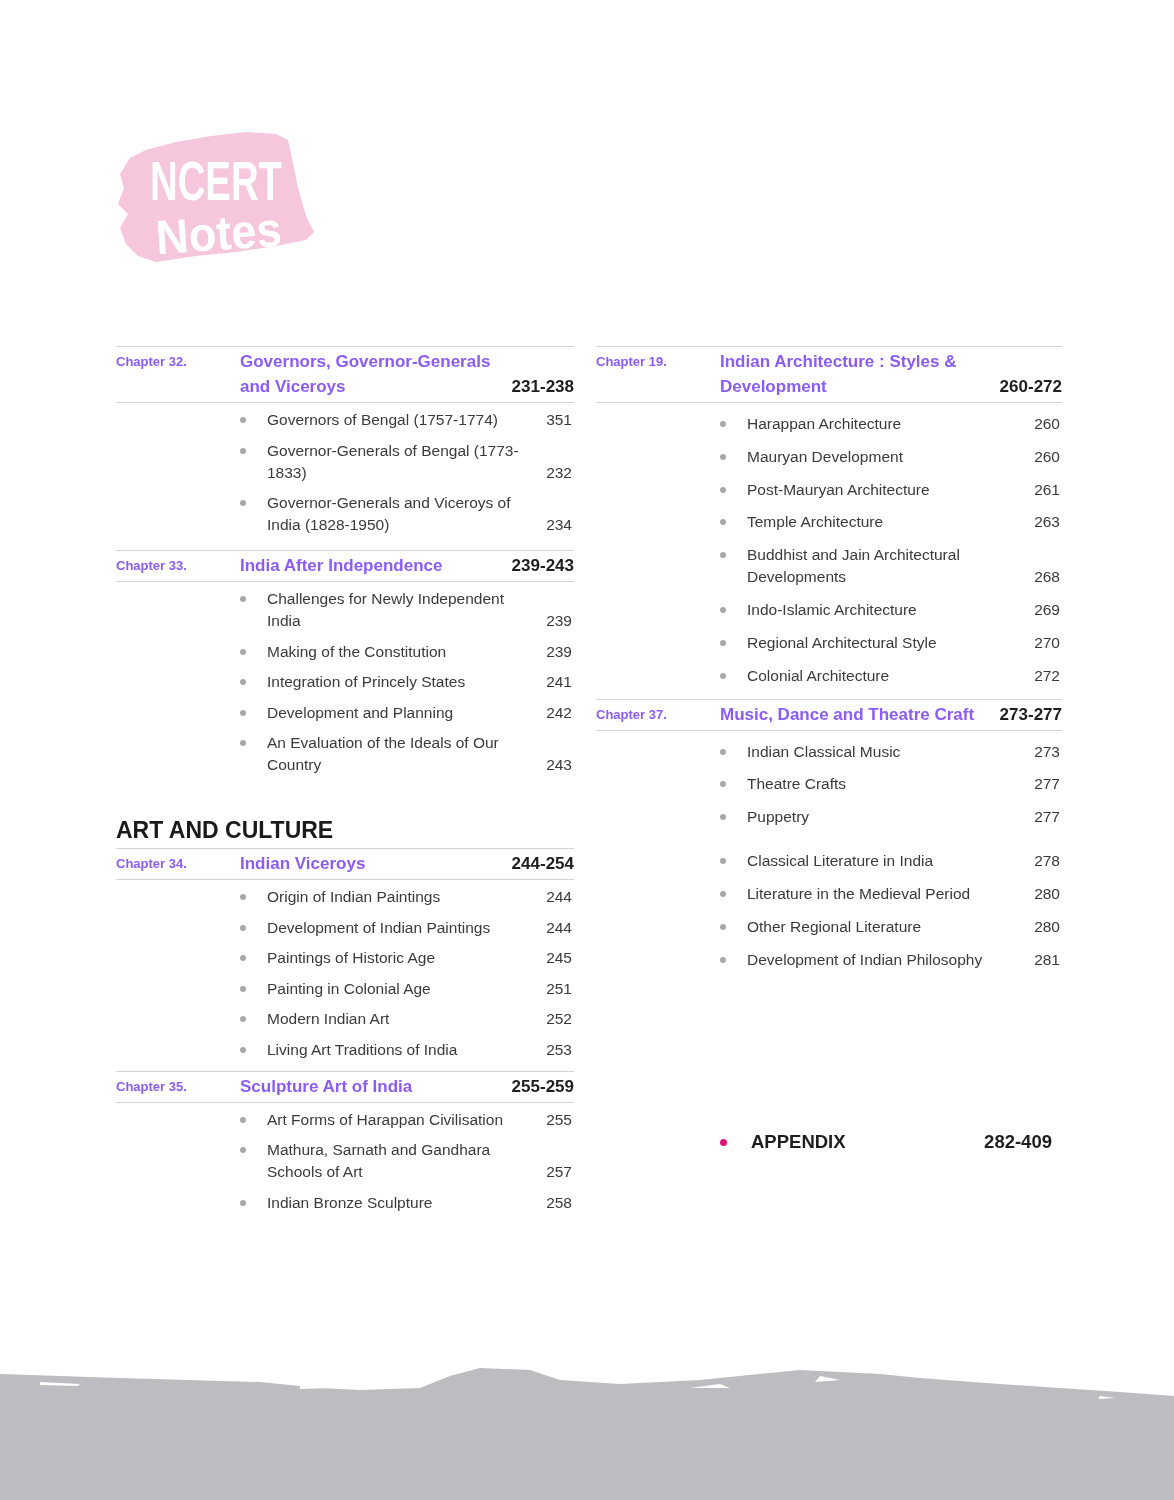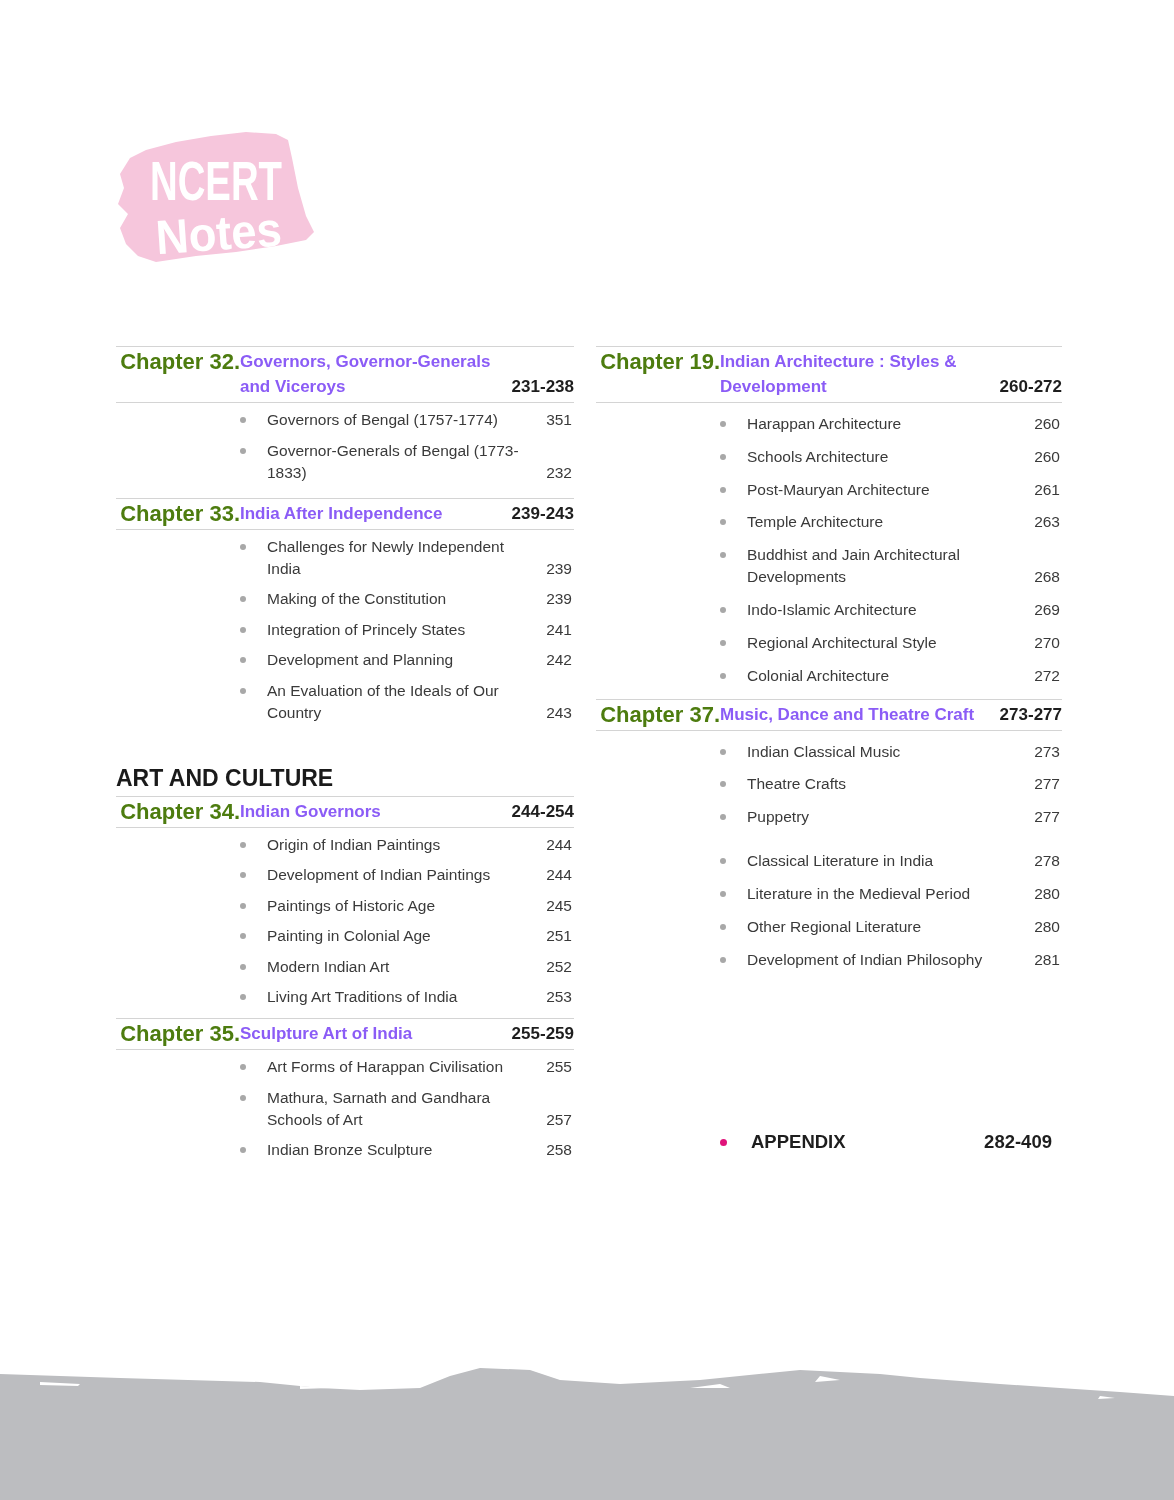--- a/index.html
+++ b/index.html
@@ -15,23 +15,22 @@
 
   .chapter { margin-bottom: 0; }
   .ch-head {
     display: flex; align-items: flex-start;
     border-top: 1.5px solid #d4d4d4;
     border-bottom: 1.5px solid #d4d4d4;
     padding: 2px 0 3px 0;
   }
   .ch-num {
     width: 124px; flex: 0 0 124px;
-    color: #4d7c0f; font-weight: bold; font-size: 22px; line-height: 25px;
-    font-family: "Liberation Sans", sans-serif;
-    text-align: right;
+    color: #8b5cf6; font-weight: bold; font-size: 13px; line-height: 25px;
+    font-family: "Liberation Sans", sans-serif;
   }
   .ch-title-wrap { flex: 1; position: relative; }
   .ch-title {
     color: #8b5cf6; font-weight: bold; font-size: 17px; line-height: 25px;
     font-family: "Liberation Sans", sans-serif;
     padding-right: 80px;
   }
   .ch-pages {
     position: absolute; right: 0; bottom: 0;
     color: #1e1e1e; font-weight: bold; font-size: 17px; line-height: 25px;
@@ -98,20 +97,25 @@
           <div class="item">
             <span class="bullet"></span>
             <span class="item-title">Governors of Bengal (1757-1774)</span>
             <span class="item-page">351</span>
           </div>
           <div class="item">
             <span class="bullet"></span>
             <span class="item-title">Governor-Generals of Bengal (1773-1833)</span>
             <span class="item-page">232</span>
           </div>
+          <div class="item">
+            <span class="bullet"></span>
+            <span class="item-title">Governor-Generals and Viceroys of India (1828-1950)</span>
+            <span class="item-page">234</span>
+          </div>
         </div>
       </div>
       <div class="chapter" style="margin-top: 14px;">
         <div class="ch-head">
           <div class="ch-num">Chapter 33.</div>
           <div class="ch-title-wrap">
             <div class="ch-title">India After Independence</div>
             <div class="ch-pages">239-243</div>
           </div>
         </div>
@@ -143,21 +147,21 @@
           </div>
         </div>
       </div>
     </div>
   <div class="section-heading">ART AND CULTURE</div>
   <div id="left-after">
       <div class="chapter">
         <div class="ch-head">
           <div class="ch-num">Chapter 34.</div>
           <div class="ch-title-wrap">
-            <div class="ch-title">Indian Governors</div>
+            <div class="ch-title">Indian Viceroys</div>
             <div class="ch-pages">244-254</div>
           </div>
         </div>
         <div class="items">
           <div class="item">
             <span class="bullet"></span>
             <span class="item-title">Origin of Indian Paintings</span>
             <span class="item-page">244</span>
           </div>
           <div class="item">
@@ -227,21 +231,21 @@
           </div>
         </div>
         <div class="items">
           <div class="item">
             <span class="bullet"></span>
             <span class="item-title">Harappan Architecture</span>
             <span class="item-page">260</span>
           </div>
           <div class="item">
             <span class="bullet"></span>
-            <span class="item-title">Schools Architecture</span>
+            <span class="item-title">Mauryan Development</span>
             <span class="item-page">260</span>
           </div>
           <div class="item">
             <span class="bullet"></span>
             <span class="item-title">Post-Mauryan Architecture</span>
             <span class="item-page">261</span>
           </div>
           <div class="item">
             <span class="bullet"></span>
             <span class="item-title">Temple Architecture</span>

